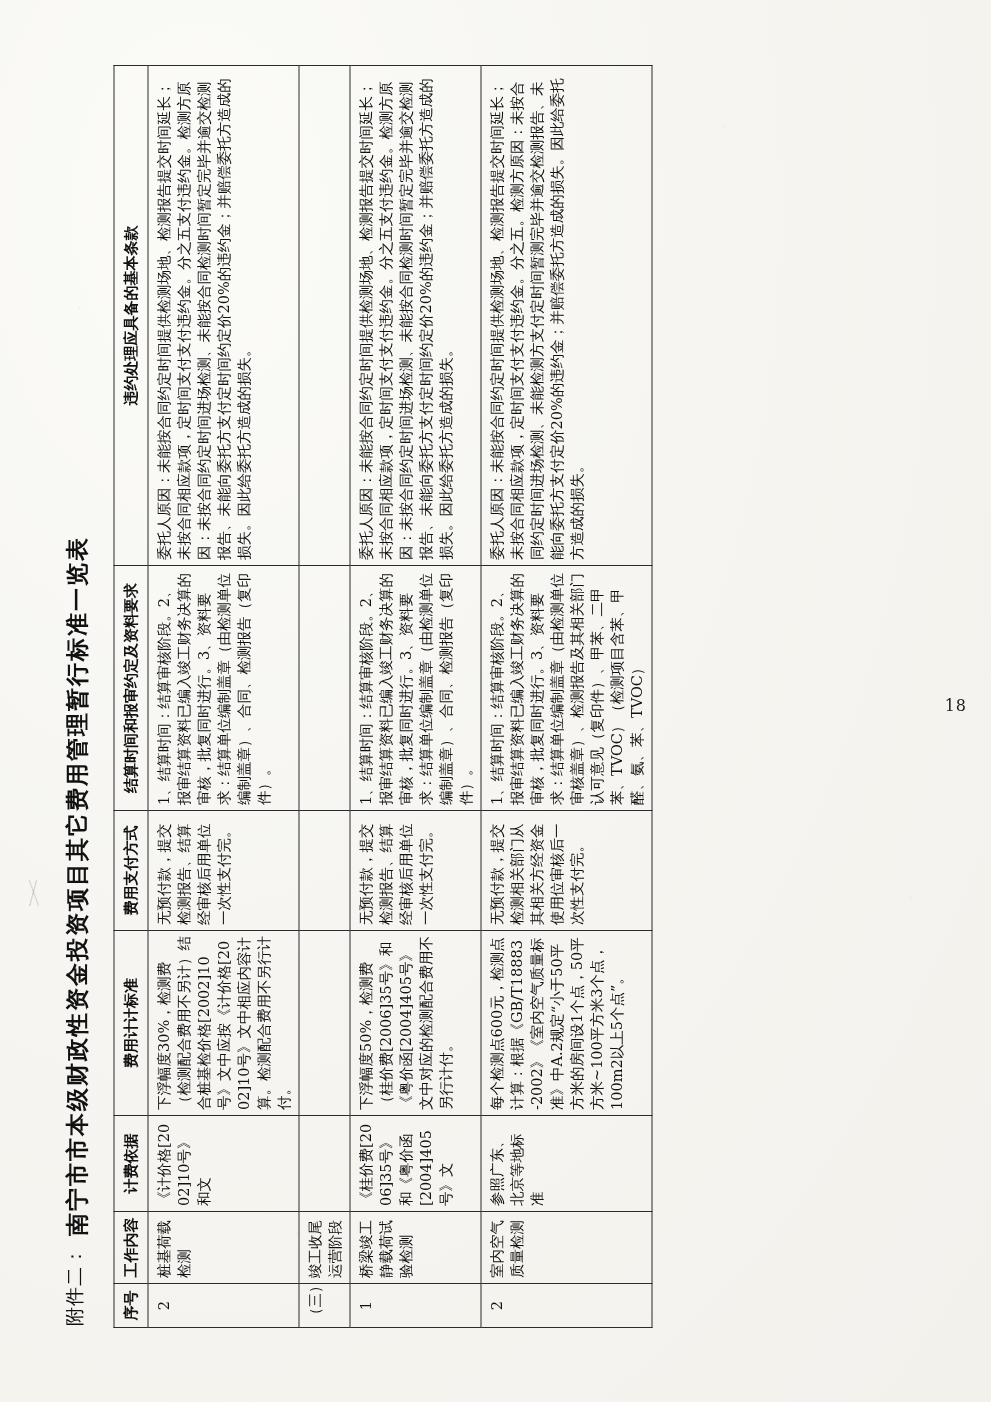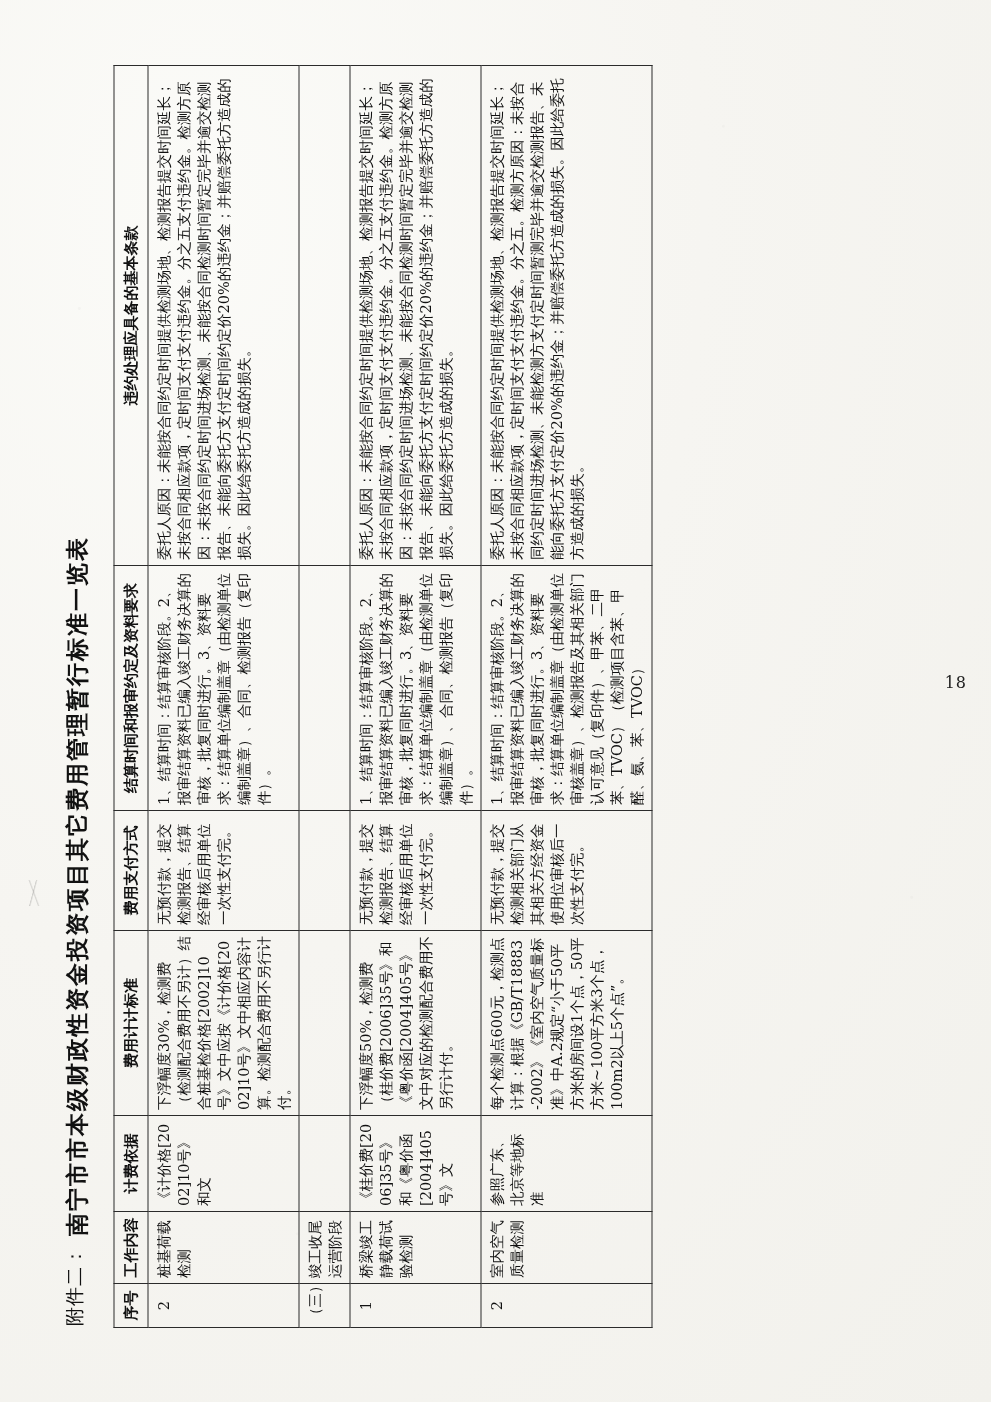--- a/index.html
+++ b/index.html
@@ -118,21 +118,21 @@
   col.w-breach { width: 500px; }
 
   .group-row td {
     font-size: 15px;
   }
 
   
   .page-number {
     position: absolute;
     right: 24px;
-    top: 673px;
+    top: 696px;
     font-size: 16px;
     font-family: "DejaVu Serif", "Liberation Serif", serif;
     color: #222;
     letter-spacing: 1px;
   }
 
   
   .edge-mark {
     position: absolute;
     left: 26px;

